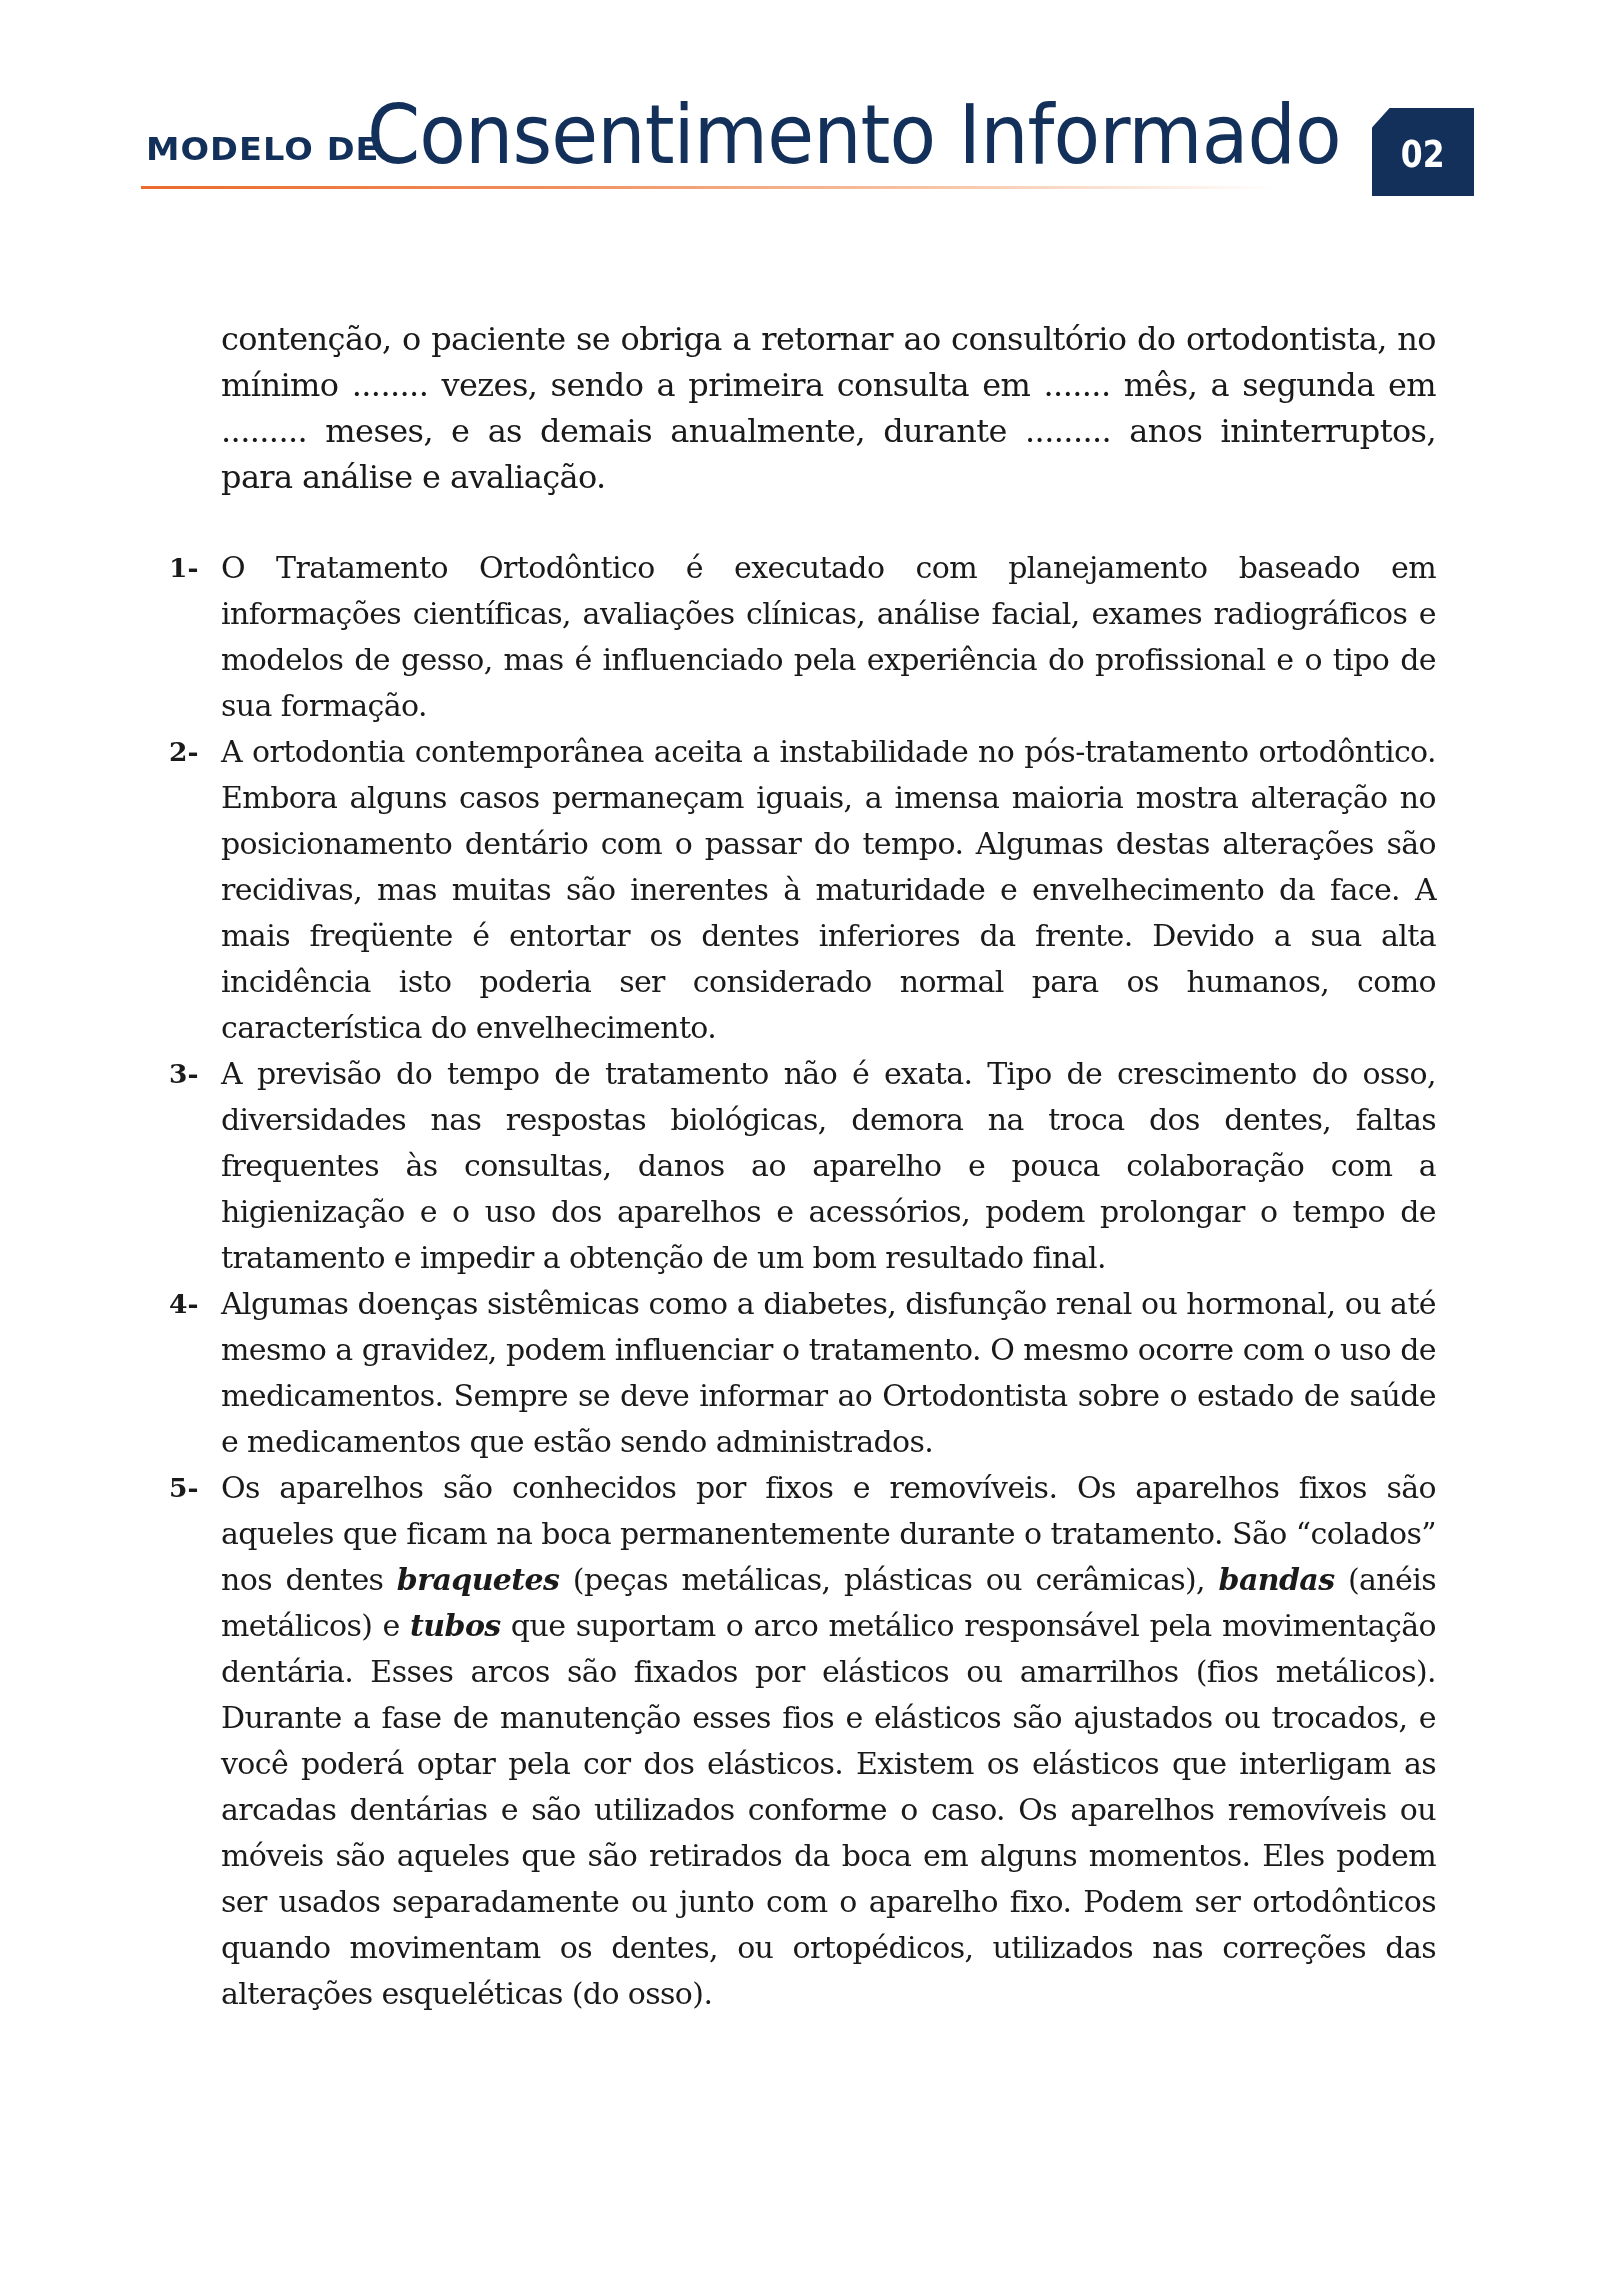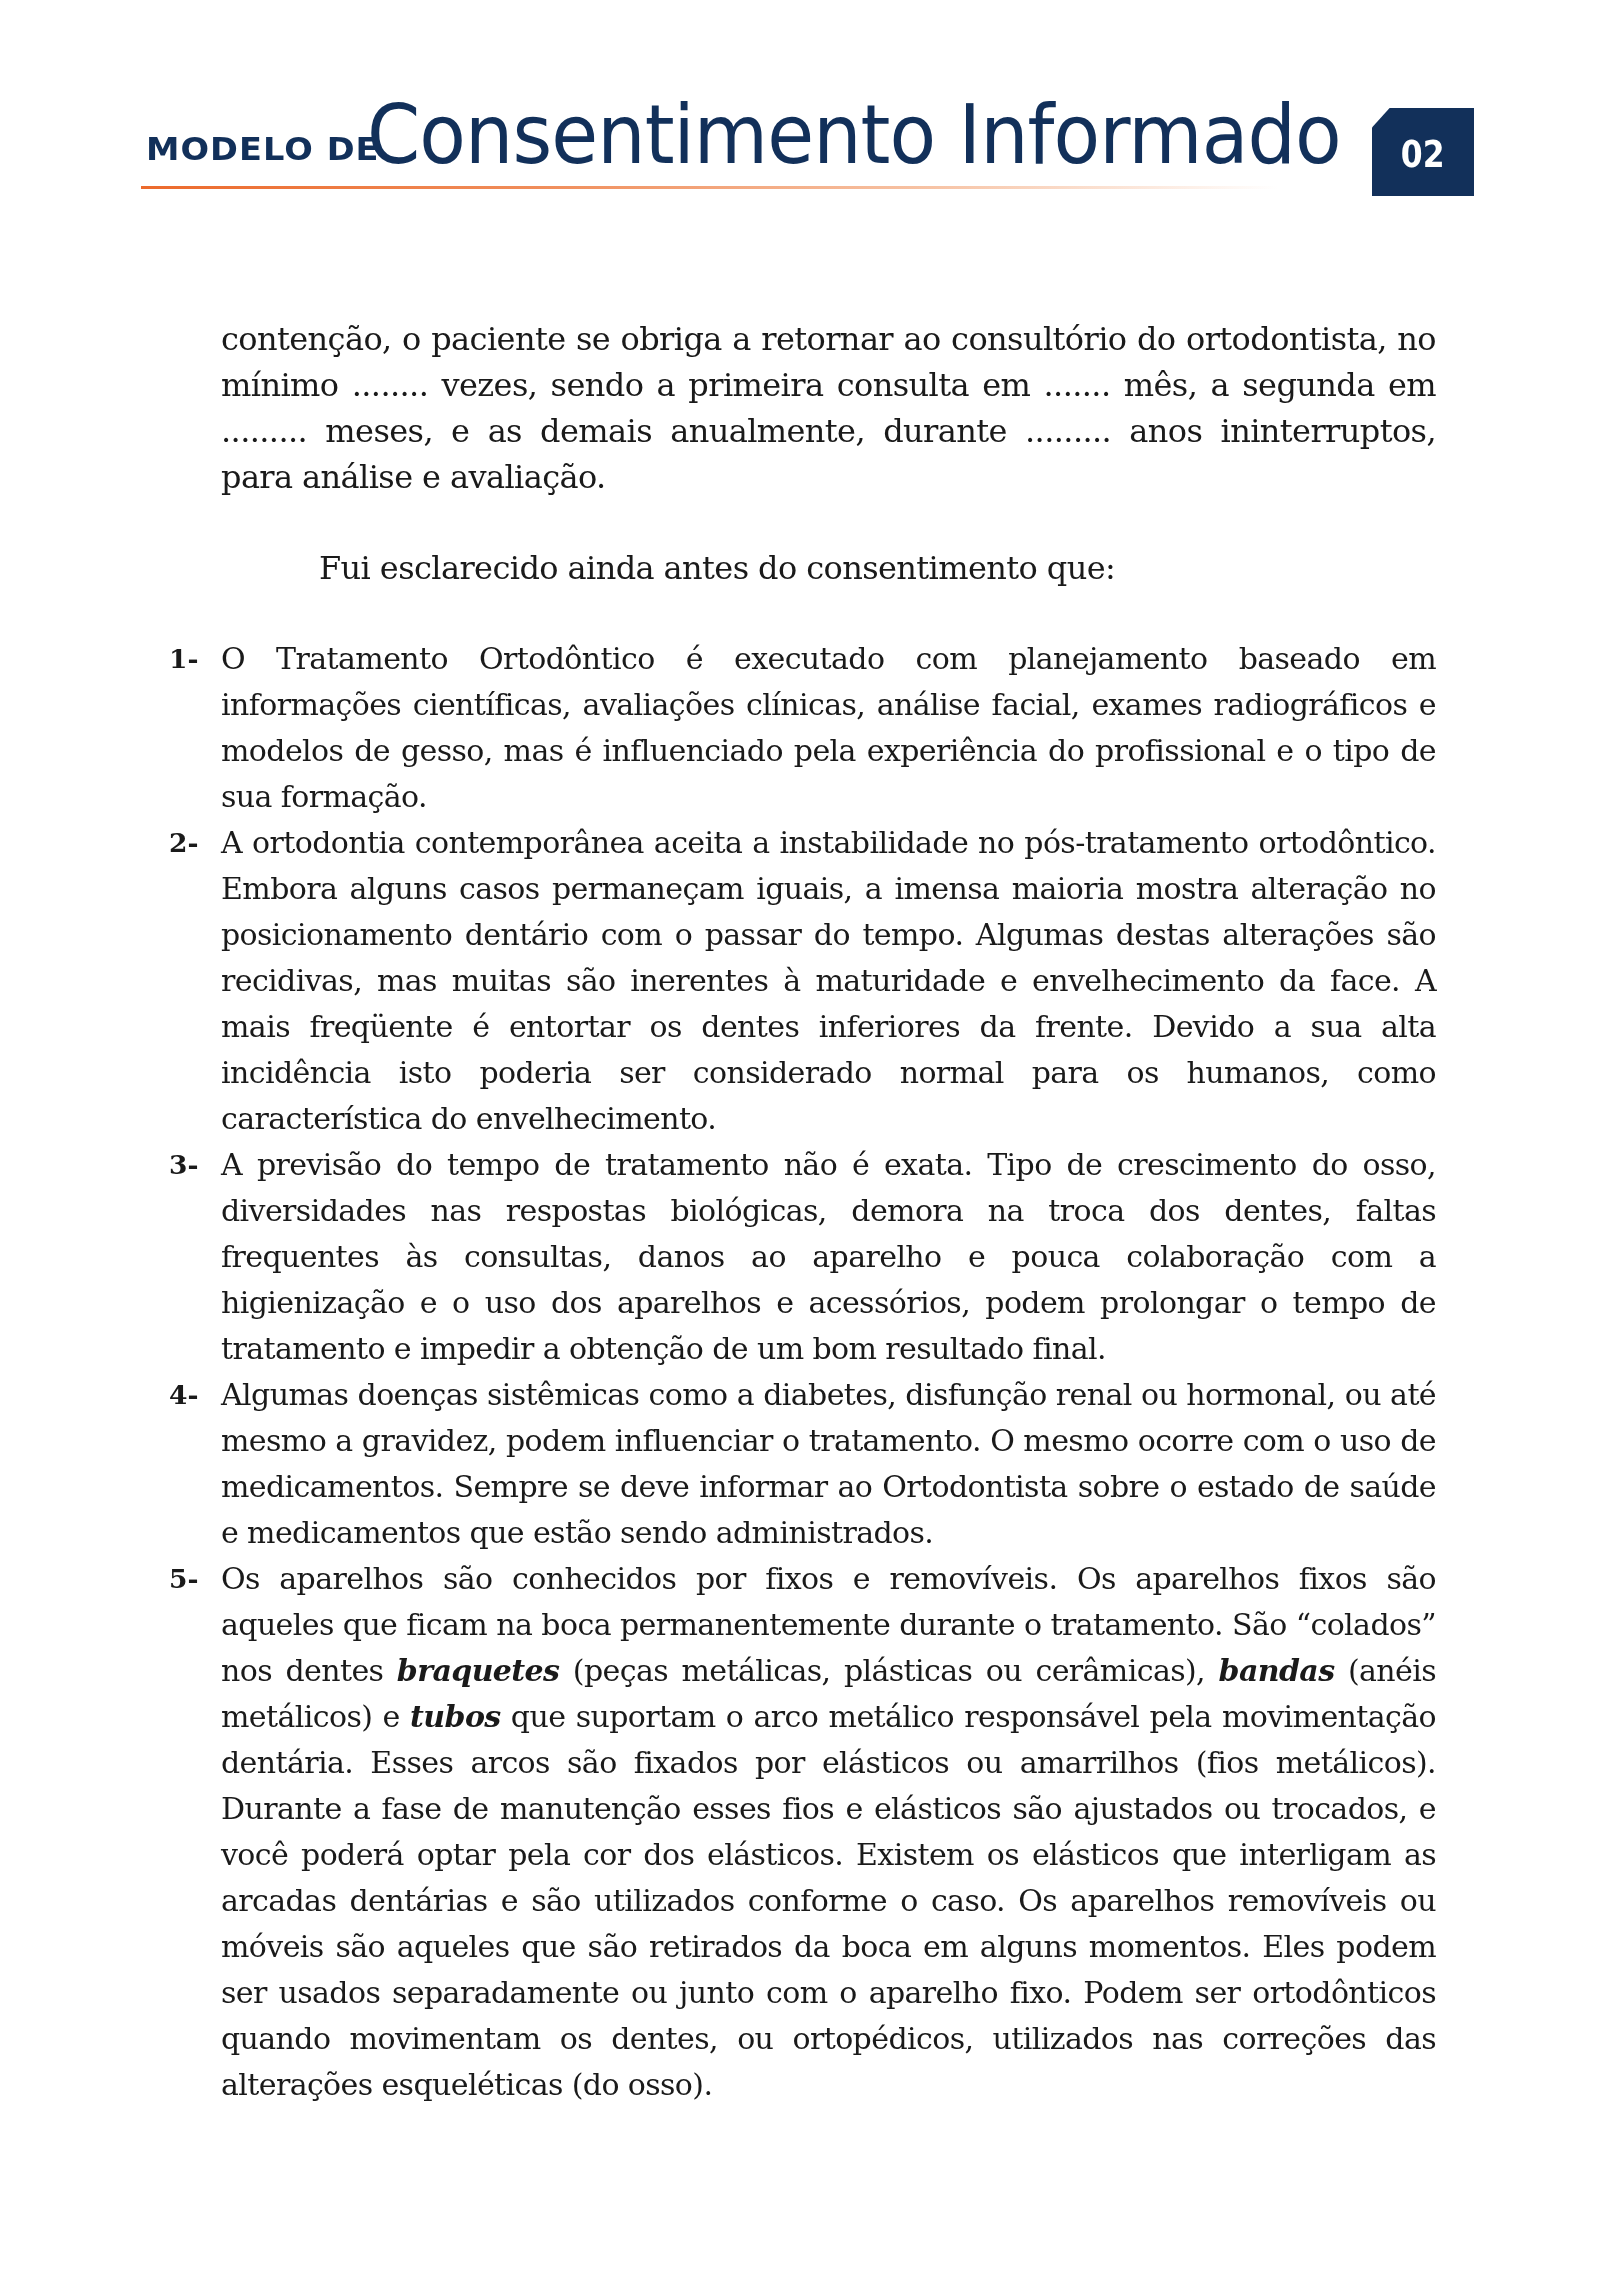--- a/index.html
+++ b/index.html
@@ -132,21 +132,20 @@
   <div class="header-kicker">MODELO DE</div>
   <div class="header-title">Consentimento Informado</div>
   <div class="header-rule"></div>
   <div class="page-badge">
     <span class="page-badge-num">02</span>
   </div>
 </div>
 
 <div class="content">
   <p class="para gap-after">contenção, o paciente se obriga a retornar ao consultório do ortodontista, no mínimo ........ vezes, sendo a primeira consulta em ....... mês, a segunda em ......... meses, e as demais anualmente, durante ......... anos ininterruptos, para análise e avaliação.</p>
-  <p class="para indent gap-after">Fui esclarecido ainda antes do consentimento que:</p>
 
   <ol class="list">
     <li class="list-item">
       <span class="list-num">1-</span>
       <span class="list-text">O Tratamento Ortodôntico é executado com planejamento baseado em informações científicas, avaliações clínicas, análise facial, exames radiográficos e modelos de gesso, mas é influenciado pela experiência do profissional e o tipo de sua formação.</span>
     </li>
     <li class="list-item">
       <span class="list-num">2-</span>
       <span class="list-text">A ortodontia contemporânea aceita a instabilidade no pós-tratamento ortodôntico. Embora alguns casos permaneçam iguais, a imensa maioria mostra alteração no posicionamento dentário com o passar do tempo. Algumas destas alterações são <b>recidivas</b>, mas muitas são inerentes à maturidade e envelhecimento da face. A mais freqüente é entortar os dentes inferiores da frente. Devido a sua alta incidência isto poderia ser considerado normal para os humanos, como característica do envelhecimento.</span>
     </li>

